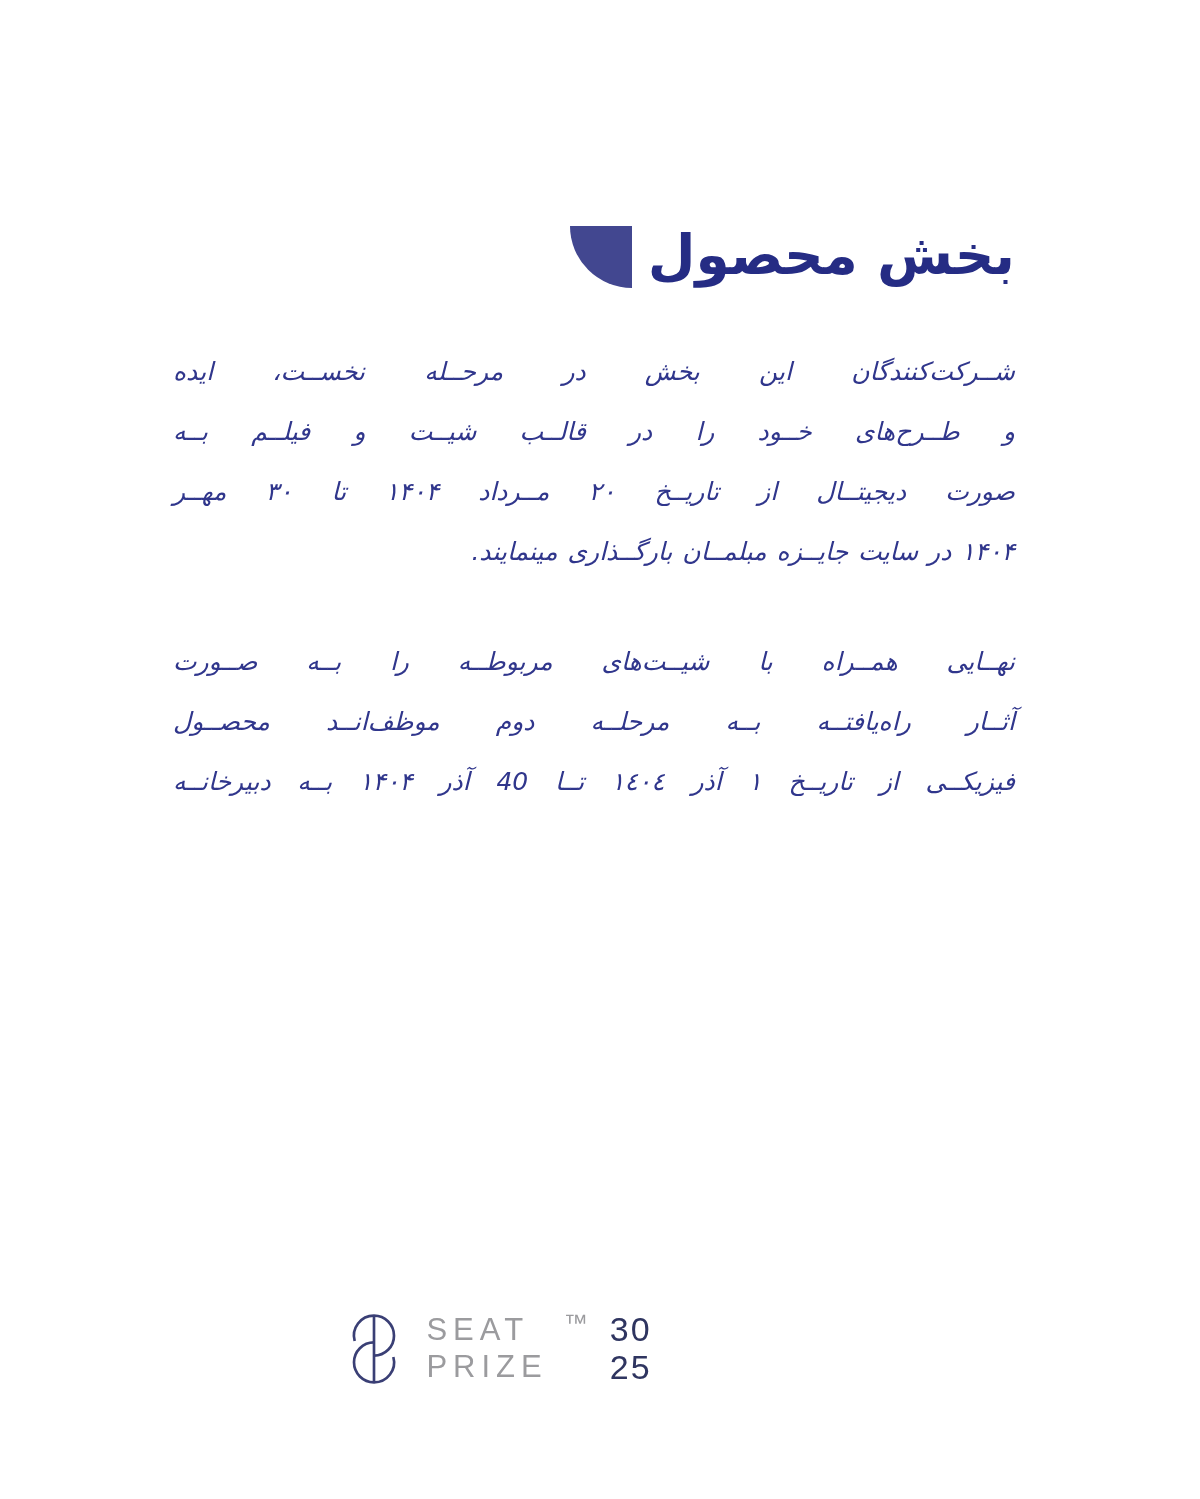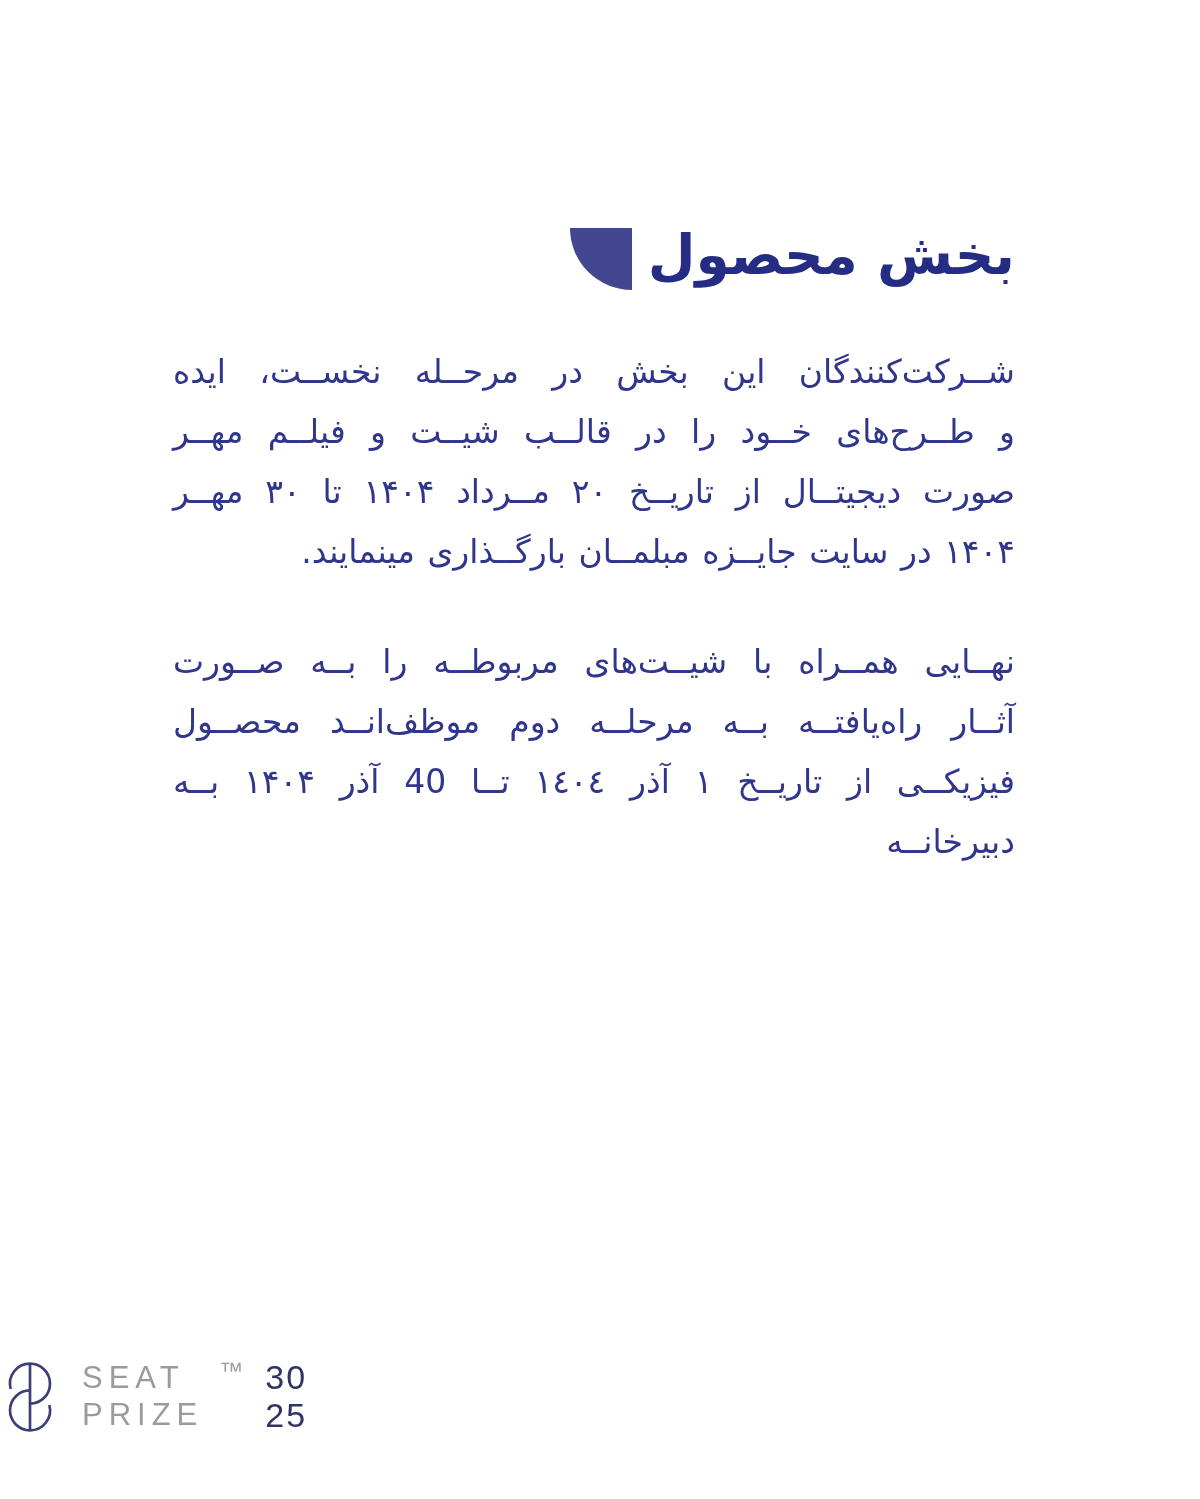--- a/index.html
+++ b/index.html
@@ -15,21 +15,21 @@
     overflow: hidden;
   }
 
   
   .title-row {
     position: absolute;
     top: 220px;
     right: 185px;
     display: flex;
     direction: rtl;            
-    align-items: flex-end;
+    align-items: center;
     gap: 16px;
   }
   .title-row h1 {
     margin: 0;
     font-size: 55px;
     line-height: 70px;
     font-weight: bold;
     color: var(--title, #252c84);
     letter-spacing: 0;
   }
@@ -46,42 +46,42 @@
     position: absolute;
     top: 342px;
     right: 185px;
     width: 842px;
     direction: rtl;
   }
   .para {
     margin: 0 0 50px 0;
   }
   .line {
-    font-size: 33px;
+    font-size: 25px;
     line-height: 60px;
     color: var(--body, #30368c);
     text-align: justify;
     text-align-last: justify;
     word-spacing: 2px;
+    font-style: italic;
   }
   .line.align-end {
     text-align-last: right;
   }
 
   
   .footer {
     position: absolute;
     top: 1306px;
     left: 0;
     width: 996px;
     display: flex;
-    justify-content: flex-start;
+    justify-content: center;
     align-items: flex-start;
     gap: 22px;
-    margin-top: 48px;
   }
   .logo-mark {
     color: var(--mark, #3a3f75);
     margin-top: 3px;
   }
   .brand {
     font-family: "Liberation Sans", sans-serif;
     font-weight: 300;
     font-size: 31px;
     letter-spacing: 6px;
@@ -110,21 +110,21 @@
 <body>
 
 <header class="title-row">
   <h1>بخش محصول</h1>
   <div class="quarter-shape"></div>
 </header>
 
 <main class="content">
   <section class="para">
     <div class="line">شــرکت‌کنندگان این بخش در مرحــله نخســت، ایده</div>
-    <div class="line">و طــرح‌های خــود را در قالــب شیــت و فیلــم مهــر</div>
+    <div class="line">و طــرح‌های خــود را در قالــب شیــت و فیلــم بــه</div>
     <div class="line">صورت دیجیتــال از تاریــخ ۲۰ مــرداد ۱۴۰۴ تا ۳۰ مهــر</div>
     <div class="line align-end">۱۴۰۴ در سایت جایــزه مبلمــان بارگــذاری مینمایند.</div>
   </section>
   <section class="para">
     <div class="line">نهــایی همــراه با شیــت‌های مربوطــه را بــه صــورت</div>
     <div class="line">آثــار راه‌یافتــه بــه مرحلــه دوم موظف‌انــد محصــول</div>
     <div class="line">فیزیکــی از تاریــخ ۱ آذر ١٤٠٤ تــا 40 آذر ۱۴۰۴ بــه دبیرخانــه</div>
   </section>
 </main>
 

